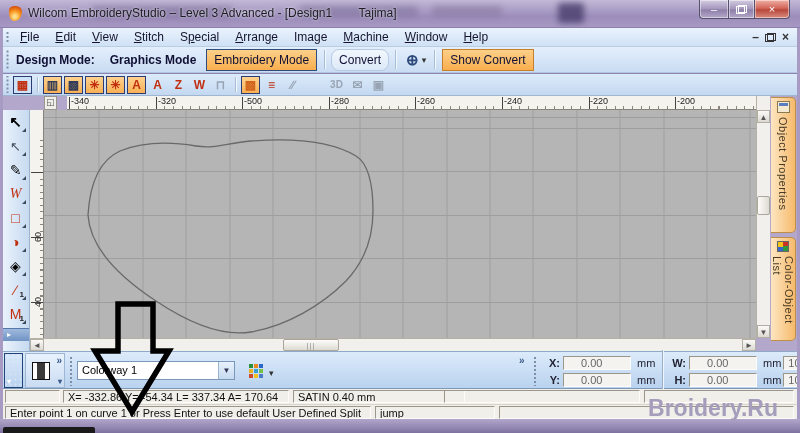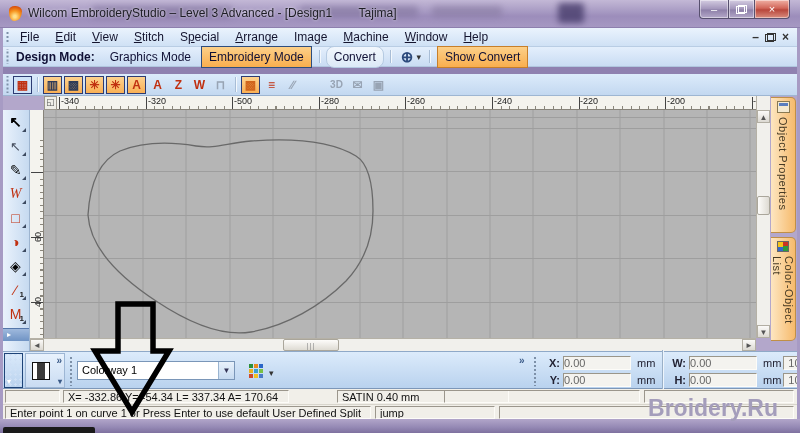--- a/index.html
+++ b/index.html
@@ -41,25 +41,25 @@
     background:linear-gradient(180deg,#eaf3fd,#cfe1f5); border-bottom:1px solid #b9cde4;
     display:flex; align-items:center; font-size:12px; color:#14142e; }
   .grip { width:5px; align-self:stretch; margin:2px 2px;
     background-image:radial-gradient(circle,#7d90a8 35%,transparent 40%); background-size:4px 4px; background-position:center; }
   .menu-item { padding:2px 8px; cursor:default; }
   .child-controls { margin-left:auto; display:flex; align-items:center; gap:6px; padding-right:8px; color:#333; }
   .child-controls span.g { font-size:12px; font-weight:bold; line-height:10px; }
   .child-controls .ico-restore { color:#333; }
 
   
-  .modebar { position:absolute; left:3px; top:47px; width:794px; height:20px;
+  .modebar { position:absolute; left:3px; top:47px; width:794px; height:26px;
     background:linear-gradient(180deg,#e4effc,#c9dcf3); border-bottom:1px solid #b0c6de;
     display:flex; align-items:center; font-size:12px; color:#101035; }
   .modebar .lbl { font-weight:bold; padding:0 8px 0 4px; }
-  .btn-flat { padding:3px 7px; }
+  .btn-flat { padding:3px 7px;font-weight:bold; }
   .btn-outline { padding:3px 7px; border:1px solid #b6cbe2; border-radius:8px; background:linear-gradient(180deg,#f2f7fd,#dcE9f7); margin:0 2px; }
   .btn-orange { padding:3px 7px; border:1px solid #2e4d7d; background:linear-gradient(180deg,#fcd089,#f9ae4e); margin:0 3px; }
   .btn-orange.thin { border-color:#c77f2a; }
   .vsep { width:1px; align-self:stretch; margin:3px 4px; background:#a8bdd6; box-shadow:1px 0 0 #f3f8fd; }
   .globe { font-size:15px; color:#2c4a7c; padding:0 2px 0 6px; font-weight:bold; }
   .caret { font-size:9px; color:#333; padding:0 4px 0 1px; }
 
   
   .iconbar { position:absolute; left:3px; top:74px; width:794px; height:22px;
     background:linear-gradient(180deg,#dcebfb,#c3d8f0); border-bottom:1px solid #9eb6d2;
@@ -67,21 +67,21 @@
   .sicon { width:19px; height:18px; margin:0 1px; display:flex; align-items:center; justify-content:center;
     font-size:12px; font-weight:bold; border:1px solid transparent; }
   .sicon.active { background:linear-gradient(180deg,#fdd28f,#f9b055); border-color:#2c3b72; }
   .sicon.pressed { background:#cfe3f8; border-color:#2c3b72; }
   .c-red { color:#c03010; } .c-navy { color:#2e3a58; } .c-gray { color:#98a4b4; } .c-orange { color:#d0641c; }
 
   
   .workarea { position:absolute; left:3px; top:96px; width:794px; height:255px; background:#b3a7cb; }
   .corner { position:absolute; left:41px; top:0; width:13px; height:14px; background:#efeee8; border:1px solid #9a968c;
     font-size:9px; color:#555; line-height:11px; text-align:center; }
-  .hruler { position:absolute; left:54px; top:0; width:699px; height:14px; background:#f4f3ee; border-bottom:1px solid #87837a; overflow:hidden;
+  .hruler { position:absolute; left:64px; top:0; width:699px; height:14px; background:#f4f3ee; border-bottom:1px solid #87837a; overflow:hidden;
     background-image:
       repeating-linear-gradient(90deg,#444 0 1px,transparent 1px 86.6px),
       repeating-linear-gradient(90deg,#8a867c 0 1px,transparent 1px 8.66px);
     background-size:100% 13px,100% 4px; background-position:2px 1px,2px 10px; background-repeat:no-repeat; }
   .hruler span { position:absolute; top:0; font-size:9px; color:#222; padding-left:3px; }
   .tools { position:absolute; left:0; top:14px; width:27px; height:241px;
     background:linear-gradient(90deg,#eaf2fc,#c6daf0); border-right:1px solid #9db4cf; }
   .tool { width:25px; height:24px; display:flex; align-items:center; justify-content:center; position:relative; font-size:14px; }
   .tool::after { content:""; position:absolute; right:2px; bottom:2px; border-left:4px solid transparent; border-bottom:4px solid #3c4a60; }
   .tool .badge { position:absolute; right:4px; bottom:3px; font-size:8px; color:#222; font-weight:bold; }
@@ -142,21 +142,21 @@
   .combobox .val { flex:1; padding:2px 4px; font-size:11px; color:#000; }
   .combobox .dd { width:16px; background:linear-gradient(180deg,#e8f1fb,#c6daf0); border-left:1px solid #9ab4d0; text-align:center; font-size:8px; color:#335; line-height:17px; }
   .palette { position:absolute; left:246px; top:12px; width:4px; height:4px; background:#2a8f3c;
     box-shadow:5px 0 0 #e88b1f,10px 0 0 #2a66c8,0 5px 0 #e8b01f,5px 5px 0 #38a0d0,10px 5px 0 #7ac143,0 10px 0 #d0482a,5px 10px 0 #f0c020,10px 10px 0 #4a7ac8; }
   .pal-caret { position:absolute; left:266px; top:16px; font-size:9px; color:#333; }
   .t-grip { position:absolute; left:530px; top:4px; width:5px; height:30px;
     background-image:radial-gradient(circle,#7d90a8 35%,transparent 40%); background-size:4px 4px; }
   .trow { position:absolute; left:539px; height:15px; display:flex; align-items:center; }
   .trow.r1 { top:3px; } .trow.r2 { top:20px; }
   .trow .flabel { width:18px; text-align:right; margin-right:3px; font-weight:bold; color:#223; }
-  .trow .fval { width:68px; height:14px; background:#f4f3ef; border:1px solid; border-color:#9a968a #fdfcf8 #fdfcf8 #9a968a; color:#666; padding:0 0; line-height:13px; }
+  .trow .fval { width:68px; height:14px; background:#f4f3ef; border:1px solid; border-color:#9a968a #fdfcf8 #fdfcf8 #9a968a; color:#666; padding:0 17px; line-height:13px; }
   .trow .funit { width:26px; padding-left:6px; color:#223; }
   .trow .fsep { width:1px; height:26px; background:#9ab0c8; box-shadow:1px 0 0 #eef5fc; margin:0 5px; }
   .trow .fpct { width:44px; height:14px; background:#f4f3ef; border:1px solid; border-color:#9a968a #fdfcf8 #fdfcf8 #9a968a; color:#666; padding:0 4px; line-height:13px; text-align:right; }
 
   
   .statusrow { position:absolute; left:3px; width:794px; height:15px; background:#f1efe9; font-size:11px; color:#111; }
   .s1 { top:389px; } .s2 { top:404px; border-top:1px solid #d8d5cc; }
   .spanel { position:absolute; top:1px; height:13px; border:1px solid; border-color:#9b968c #fdfcf8 #fdfcf8 #9b968c; padding:0 4px; line-height:12px; white-space:nowrap; overflow:hidden; }
   .watermark { position:absolute; right:22px; top:395px; font-size:23px; font-weight:bold; color:#a49dbb; z-index:45; letter-spacing:0; }
 
@@ -366,21 +366,21 @@
       <span class="fval">0.00</span>
       <span class="funit">mm</span>
       <span class="fpct">100.00</span>
       <span class="funit">%</span>
     </div>
   </div>
 
   <div class="statusrow s1">
     <div class="spanel" style="left:2px;width:55px;"></div>
     <div class="spanel" style="left:60px;width:226px;">X= -332.86 Y= -54.34 L= 337.34 A= 170.64</div>
-    <div class="spanel" style="left:290px;width:172px;margin-left:44px;">SATIN  0.40 mm</div>
+    <div class="spanel" style="left:290px;width:172px;">SATIN  0.40 mm</div>
     <div class="spanel" style="left:441px;width:196px;"></div>
     <div class="spanel" style="left:641px;width:150px;"></div>
   </div>
   <div class="statusrow s2">
     <div class="spanel" style="left:2px;width:366px;">Enter point 1 on curve 1 or Press Enter to use default User Defined Split</div>
     <div class="spanel" style="left:372px;width:120px;">jump</div>
     <div class="spanel" style="left:496px;width:295px;"></div>
   </div>
 
   <div class="bottomborder">

